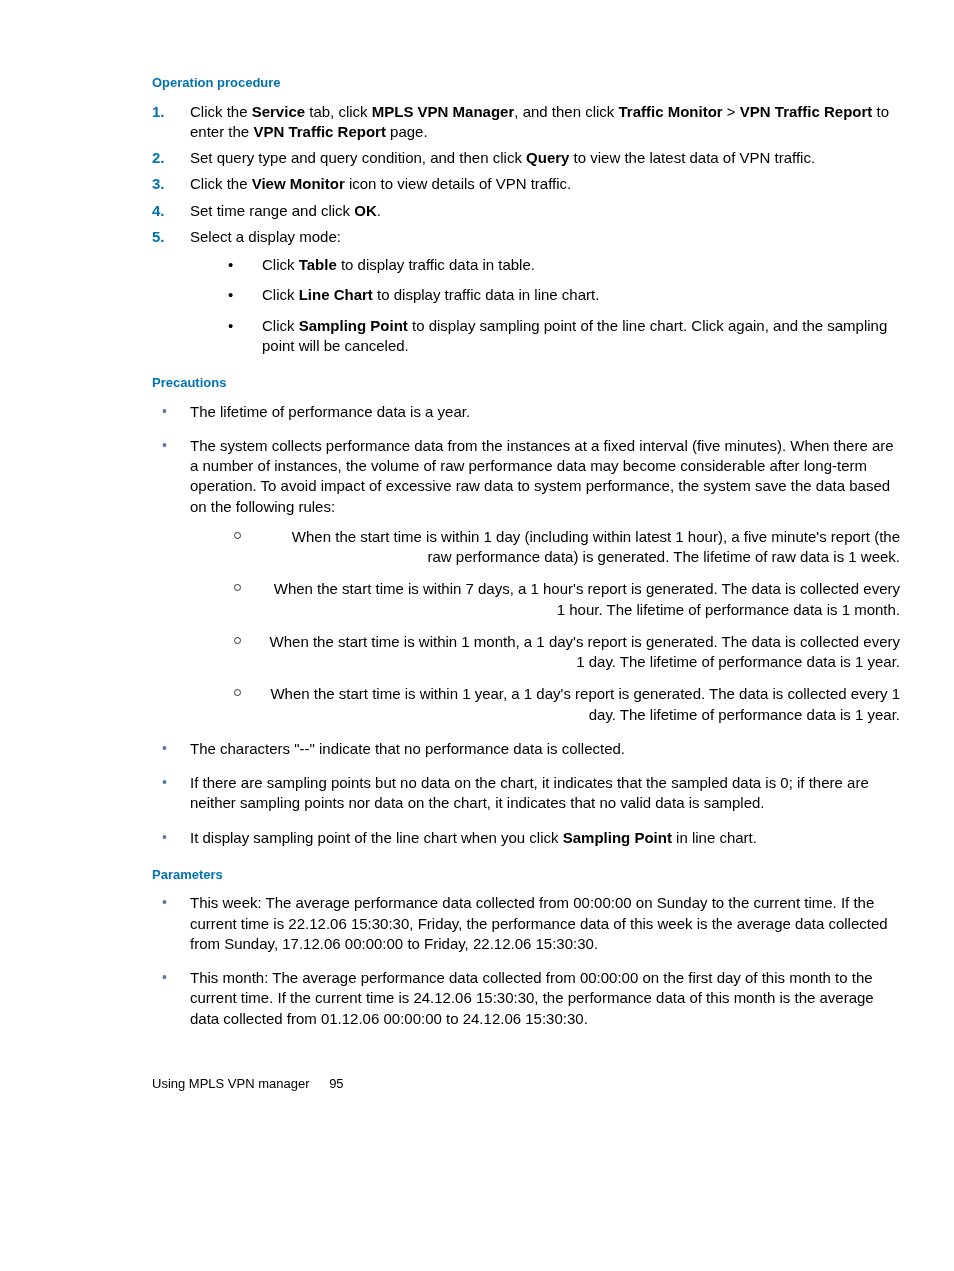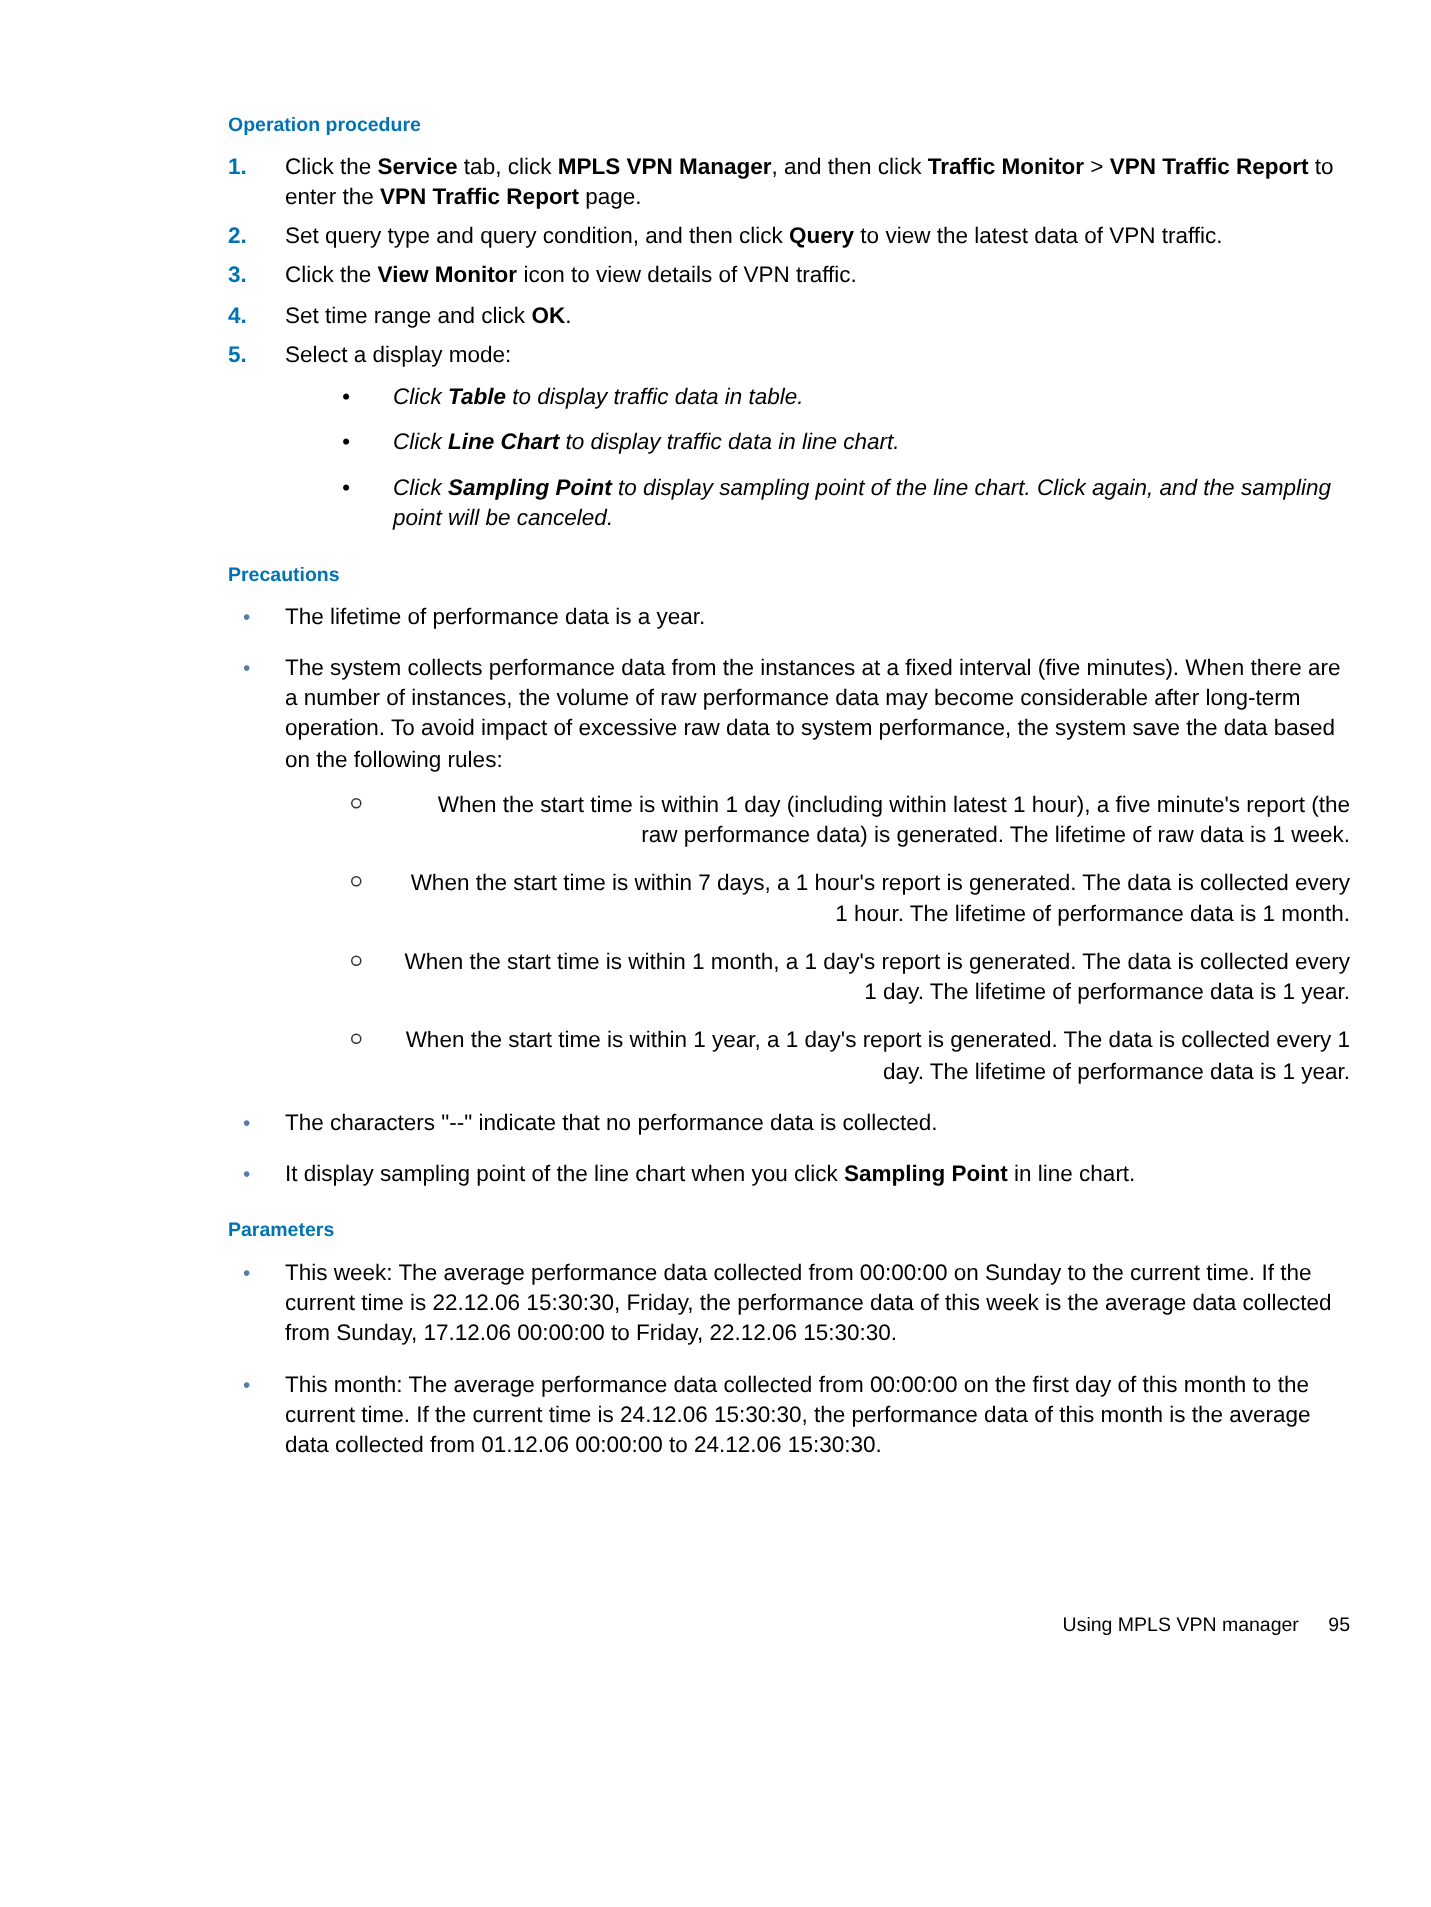--- a/index.html
+++ b/index.html
@@ -33,21 +33,20 @@
     position: absolute;
     left: 0;
     top: 0;
     color: #0073b3;
     font-weight: bold;
   }
   ul.bullets, ul.bullets2 {
     list-style: none;
     padding-left: 0;
     margin: 8px 0 8px 0;
-    font-style: italic;
   }
   ul.bullets > li {
     position: relative;
     padding-left: 72px;
     margin-bottom: 10px;
   }
   ul.bullets > li::before {
     content: "•";
     position: absolute;
     left: 38px;
@@ -89,22 +88,22 @@
     position: absolute;
     left: 44px;
     top: 5px;
     width: 5px;
     height: 5px;
     border: 1px solid #333;
     border-radius: 50%;
   }
   .footer {
     position: relative;
-    margin-top: 100px;
-    text-align: right;
+    margin-top: 46px;
+    text-align: left;
     font-size: 13px;
   }
   .footer .pnum {
     display: inline-block;
     margin-left: 16px;
   }
   b { font-weight: bold; }
 </style>
 </head>
 <body>
@@ -146,20 +145,21 @@
   <li>
     <span>The system collects performance data from the instances at a fixed interval (five minutes). When there are a number of instances, the volume of raw performance data may become considerable after long-term operation. To avoid impact of excessive raw data to system performance, the system save the data based on the following rules:</span>
     <ul class="sub-circles">
       <li>When the start time is within 1 day (including within latest 1 hour), a five minute's report (the raw performance data) is generated. The lifetime of raw data is 1 week.</li>
       <li>When the start time is within 7 days, a 1 hour's report is generated. The data is collected every 1 hour. The lifetime of performance data is 1 month.</li>
       <li>When the start time is within 1 month, a 1 day's report is generated. The data is collected every 1 day. The lifetime of performance data is 1 year.</li>
       <li>When the start time is within 1 year, a 1 day's report is generated. The data is collected every 1 day. The lifetime of performance data is 1 year.</li>
     </ul>
   </li>
   <li>The characters "--" indicate that no performance data is collected.</li>
+  <li>If there are sampling points but no data on the chart, it indicates that the sampled data is 0; if there are neither sampling points nor data on the chart, it indicates that no valid data is sampled.</li>
   <li><span>It display sampling point of the line chart when you click </span><b>Sampling Point</b><span> in line chart.</span></li>
 </ul>
 
 <div class="section-heading">Parameters</div>
 
 <ul class="top-bullets">
   <li>This week: The average performance data collected from 00:00:00 on Sunday to the current time. If the current time is 22.12.06 15:30:30, Friday, the performance data of this week is the average data collected from Sunday, 17.12.06 00:00:00 to Friday, 22.12.06 15:30:30.</li>
   <li>This month: The average performance data collected from 00:00:00 on the first day of this month to the current time. If the current time is 24.12.06 15:30:30, the performance data of this month is the average data collected from 01.12.06 00:00:00 to 24.12.06 15:30:30.</li>
 </ul>
 

